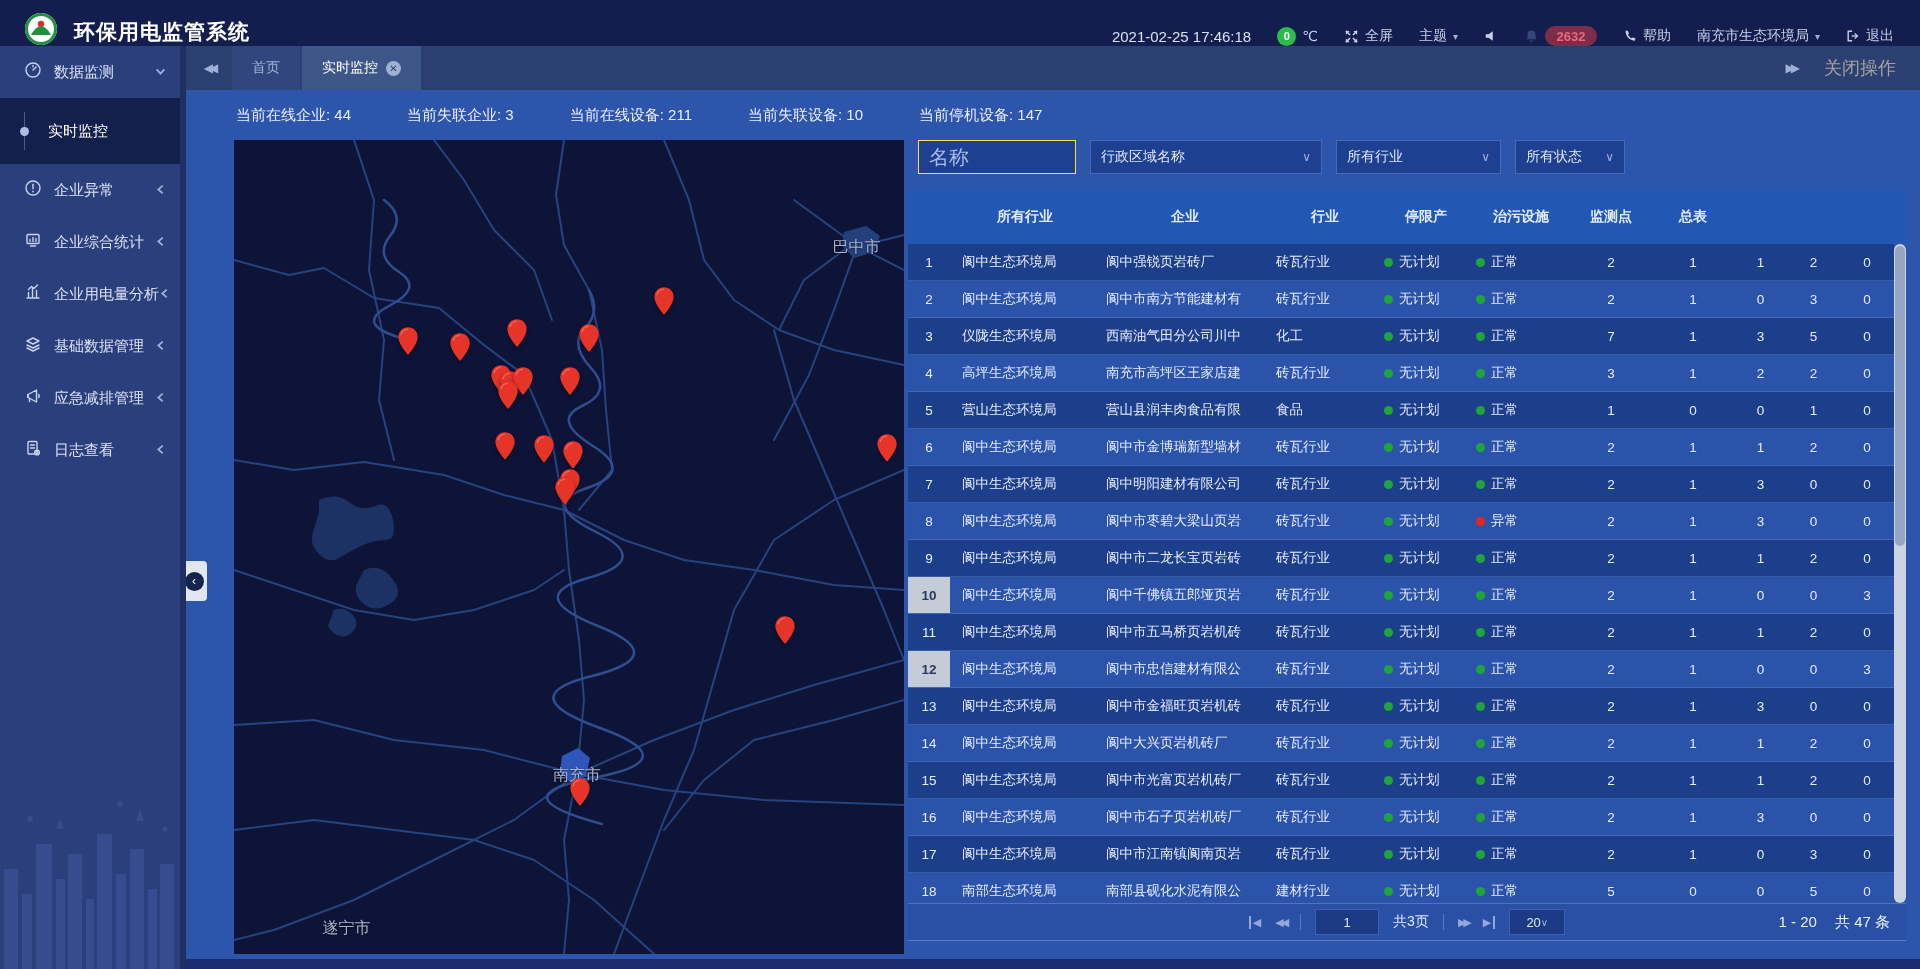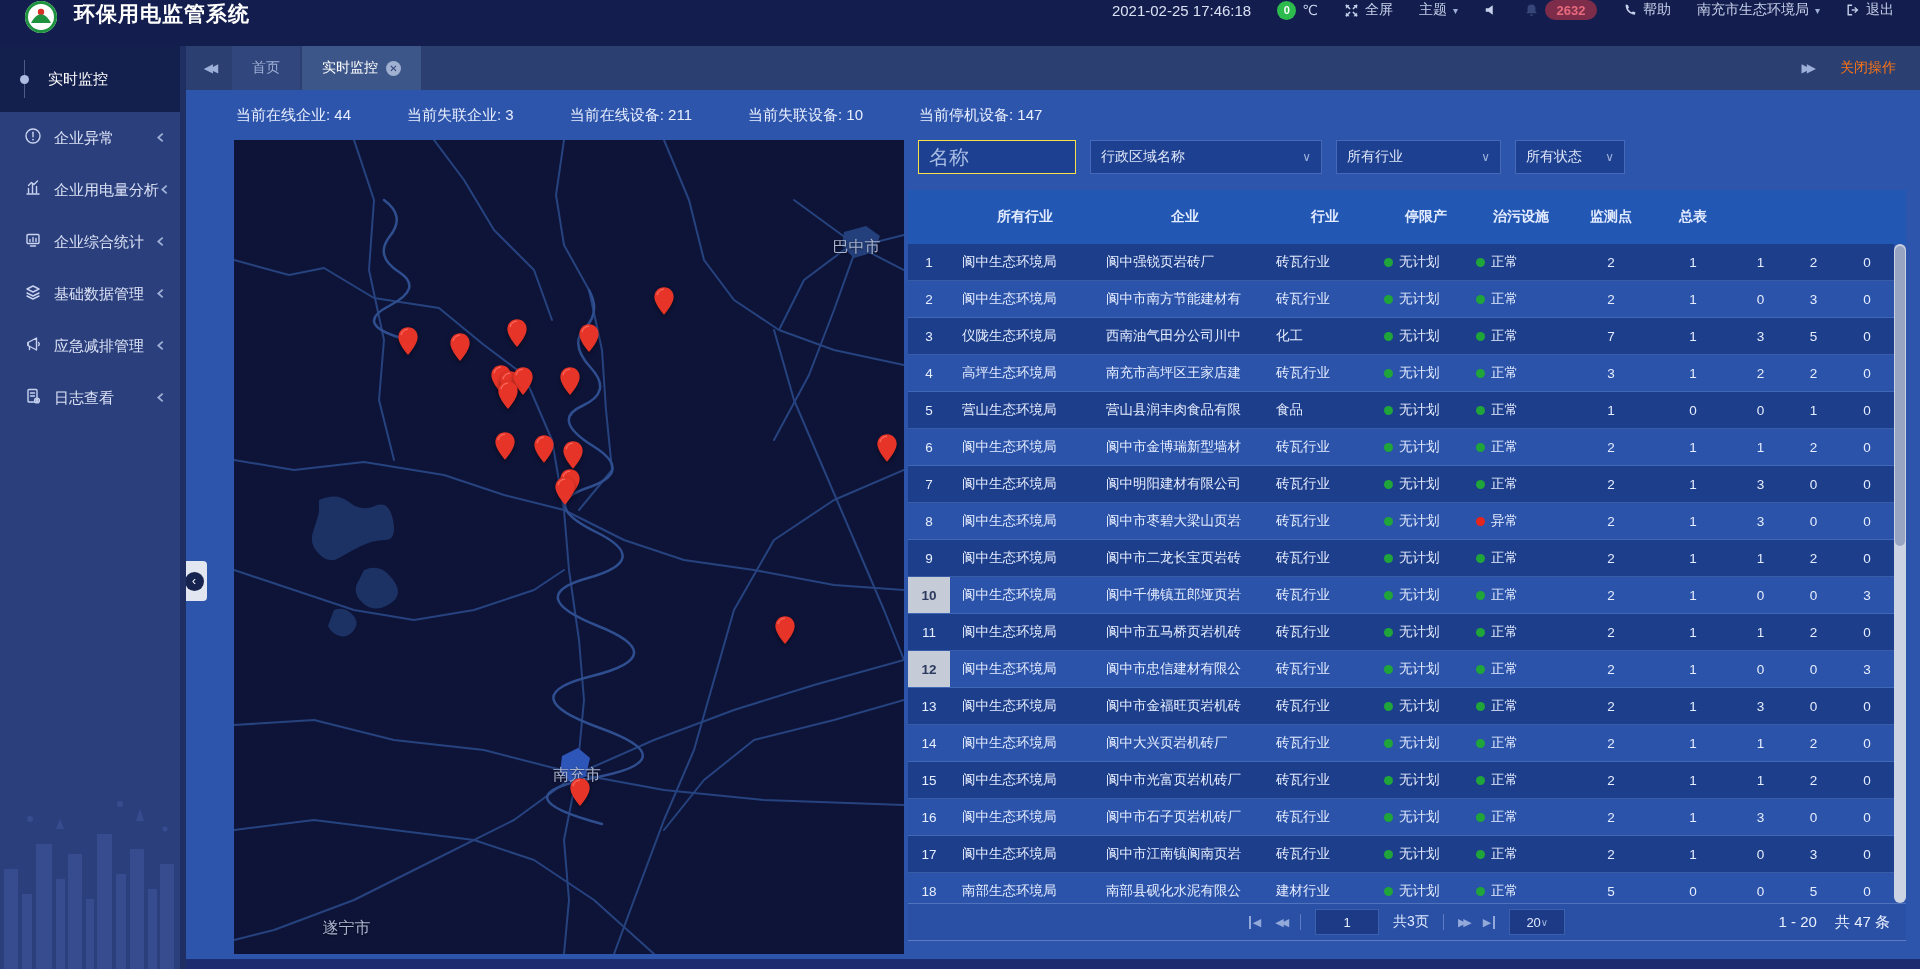--- a/index.html
+++ b/index.html
@@ -1,20 +1,20 @@
 <!DOCTYPE html>
 <html><head>
 <meta charset="utf-8">
 <style>
 *{margin:0;padding:0;box-sizing:border-box}
 html,body{width:1920px;height:969px;overflow:hidden}
 body{position:relative;background:#2e55ac;font-family:"Liberation Sans","DejaVu Sans",sans-serif;color:#e6edff}
 
 
-.topbar{position:absolute;top:0;left:0;right:0;height:46px;background:#141e4e;display:flex;align-items:flex-start;z-index:20}
+.topbar{position:absolute;top:0;left:0;right:0;height:46px;background:#141e4e;display:flex;align-items:flex-end;z-index:20}
 .logo{width:34px;height:34px;margin-left:24px;flex:none}
 .app-title{font-size:21px;font-weight:bold;color:#fff;margin-left:16px;letter-spacing:1px}
 .top-right{margin-left:auto;display:flex;align-items:center;gap:26px;padding-right:26px;font-size:14px;color:#c6d0ea}
 .datetime{font-size:15px;color:#d8e0f2}
 .temp{display:flex;align-items:center;gap:6px}
 .temp-badge{width:19px;height:19px;border-radius:50%;background:#2dbb4d;color:#fff;font-size:11px;display:flex;align-items:center;justify-content:center;font-weight:bold}
 .tb-item{display:flex;align-items:center;gap:6px;cursor:pointer;white-space:nowrap}
 .tb-item svg{display:block}
 .caret{font-size:10px;color:#9fb0d6}
 .noti-badge{min-width:52px;height:20px;border-radius:10px;background:#7d2c4a;color:#e86a7e;font-size:13px;font-weight:bold;display:flex;align-items:center;justify-content:center;padding:0 8px}
@@ -37,21 +37,21 @@
 .side-divider{position:absolute;top:46px;left:180px;bottom:0;width:6px;background:#202f63;z-index:9}
 
 
 .tabbar{position:absolute;top:46px;left:186px;right:0;height:44px;background:#2b4070;display:flex;align-items:stretch;z-index:8}
 .tab-scroll{width:46px;display:flex;align-items:center;justify-content:center;color:#9db0da;font-size:12px;letter-spacing:-4px;cursor:pointer}
 .tab{display:flex;align-items:center;gap:8px;padding:0 20px;font-size:14px;color:#9fb0d6;background:#30467c;cursor:pointer;margin-right:2px}
 .tab.active{background:#3d5689;color:#fff}
 .tabclose{width:15px;height:15px;border-radius:50%;background:#9fb0d0;color:#2b3f73;font-size:10px;line-height:15px;text-align:center;font-weight:bold}
 .tab-right{margin-left:auto;display:flex;align-items:center;gap:28px;padding-right:24px}
 .fwd{color:#9db0da;font-size:12px;letter-spacing:-4px;cursor:pointer}
-.close-ops{font-size:14px;color:#f97316;cursor:pointer}
+.close-ops{font-size:18px;color:#a3a3a3;cursor:pointer}
 
 
 .content{position:absolute;top:90px;left:186px;right:0;bottom:0;background:#2e55ac}
 .statsbar{height:50px;display:flex;align-items:center;padding-left:50px;gap:56px;font-size:15px;color:#e8eeff}
 .stat-item{white-space:nowrap}
 .bottom-strip{position:absolute;left:0;right:0;bottom:0;height:10px;background:#1d2c6f}
 
 
 .map{position:absolute;left:48px;top:50px;width:670px;height:814px;background:#0e1438;overflow:hidden}
 .map svg.roads{position:absolute;inset:0}
@@ -170,56 +170,67 @@
         <path d="M10 5l3 3-3 3" stroke="#c6d0ea" stroke-width="1.6" fill="none"></path>
         <path d="M13 8H6.5" stroke="#c6d0ea" stroke-width="1.6"></path>
       </svg>
       <span>退出</span>
     </span>
   </div>
 </div>
 
 <div class="sidebar">
   <div id="menu">
+      <div class="side-item">
+        <span class="sicon"><svg width="18" height="18" viewBox="0 0 18 18" fill="none" stroke="#c9d3ef" stroke-width="1.4" stroke-linecap="round" stroke-linejoin="round">
+            <circle cx="9" cy="9" r="7"></circle>
+            <path d="M9 9l3.2-3"></path>
+            <path d="M9 4.5v1.2"></path>
+          </svg></span>
+        <span class="slabel">数据监测</span>
+        <span class="chev"><svg width="11" height="11" viewBox="0 0 10 10" fill="none" stroke="#9fb0d6" stroke-width="1.6">
+            <path d="M1.5 3l3.5 4 3.5-4"></path>
+          </svg></span>
+      </div>
       <div class="submenu">
         <div class="rail"></div>
         <div class="sub-item active">
           <span class="dot"></span>
           <span>实时监控</span>
         </div>
       </div>
       <div class="side-item">
         <span class="sicon"><svg width="18" height="18" viewBox="0 0 18 18" fill="none" stroke="#c9d3ef" stroke-width="1.4" stroke-linecap="round" stroke-linejoin="round">
             <circle cx="9" cy="9" r="7"></circle>
             <path d="M9 5.2v4.6"></path>
             <circle cx="9" cy="12.6" r=".9" fill="#c9d3ef" stroke="none"></circle>
           </svg></span>
         <span class="slabel">企业异常</span>
         <span class="chev"><svg width="11" height="11" viewBox="0 0 10 10" fill="none" stroke="#9fb0d6" stroke-width="1.6">
             <path d="M7 1.5L3 5l4 3.5"></path>
           </svg></span>
       </div>
       <div class="side-item">
         <span class="sicon"><svg width="18" height="18" viewBox="0 0 18 18" fill="none" stroke="#c9d3ef" stroke-width="1.4" stroke-linecap="round" stroke-linejoin="round">
+            <rect x="3" y="3.5" width="12" height="9" rx="1"></rect>
+            <path d="M6 10.5V8.5M9 10.5V6.5M12 10.5V7.5"></path>
+            <path d="M6.5 15h5"></path>
+          </svg></span>
+        <span class="slabel">企业综合统计</span>
+        <span class="chev"><svg width="11" height="11" viewBox="0 0 10 10" fill="none" stroke="#9fb0d6" stroke-width="1.6">
+            <path d="M7 1.5L3 5l4 3.5"></path>
+          </svg></span>
+      </div>
+      <div class="side-item">
+        <span class="sicon"><svg width="18" height="18" viewBox="0 0 18 18" fill="none" stroke="#c9d3ef" stroke-width="1.4" stroke-linecap="round" stroke-linejoin="round">
             <path d="M3 15h12"></path>
             <path d="M4.5 14V9.5M8.5 14V5M12.5 14V7.5"></path>
             <path d="M4.5 6.5l3-3 2.5 2 3.5-3.5"></path>
           </svg></span>
         <span class="slabel">企业用电量分析</span>
-        <span class="chev"><svg width="11" height="11" viewBox="0 0 10 10" fill="none" stroke="#9fb0d6" stroke-width="1.6">
-            <path d="M7 1.5L3 5l4 3.5"></path>
-          </svg></span>
-      </div>
-      <div class="side-item">
-        <span class="sicon"><svg width="18" height="18" viewBox="0 0 18 18" fill="none" stroke="#c9d3ef" stroke-width="1.4" stroke-linecap="round" stroke-linejoin="round">
-            <rect x="3" y="3.5" width="12" height="9" rx="1"></rect>
-            <path d="M6 10.5V8.5M9 10.5V6.5M12 10.5V7.5"></path>
-            <path d="M6.5 15h5"></path>
-          </svg></span>
-        <span class="slabel">企业综合统计</span>
         <span class="chev"><svg width="11" height="11" viewBox="0 0 10 10" fill="none" stroke="#9fb0d6" stroke-width="1.6">
             <path d="M7 1.5L3 5l4 3.5"></path>
           </svg></span>
       </div>
       <div class="side-item">
         <span class="sicon"><svg width="18" height="18" viewBox="0 0 18 18" fill="none" stroke="#c9d3ef" stroke-width="1.4" stroke-linecap="round" stroke-linejoin="round">
             <path d="M9 3l6 3-6 3-6-3z"></path>
             <path d="M3 10l6 3 6-3"></path>
             <path d="M3 13l6 3 6-3"></path>
           </svg></span>

